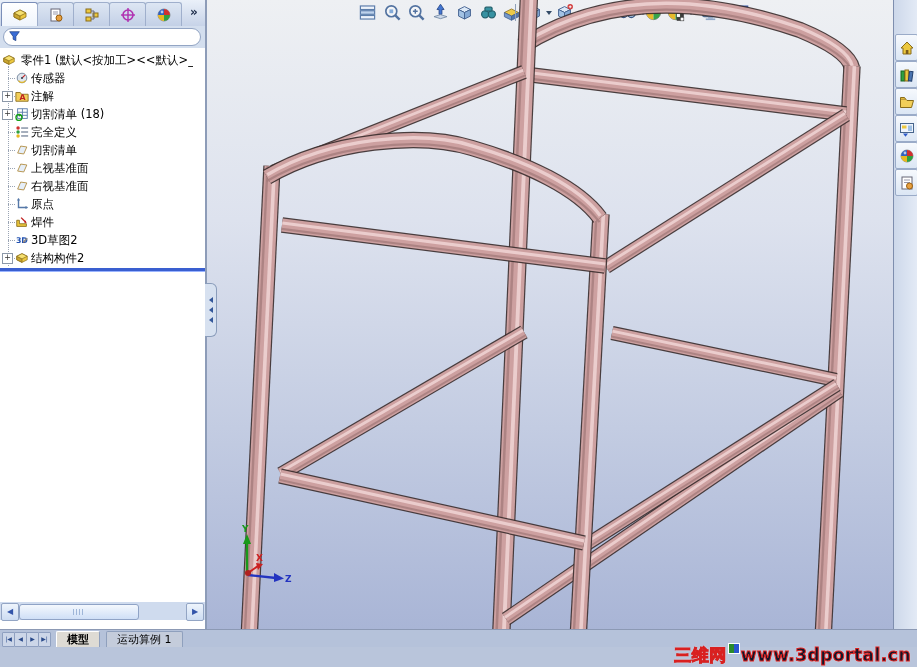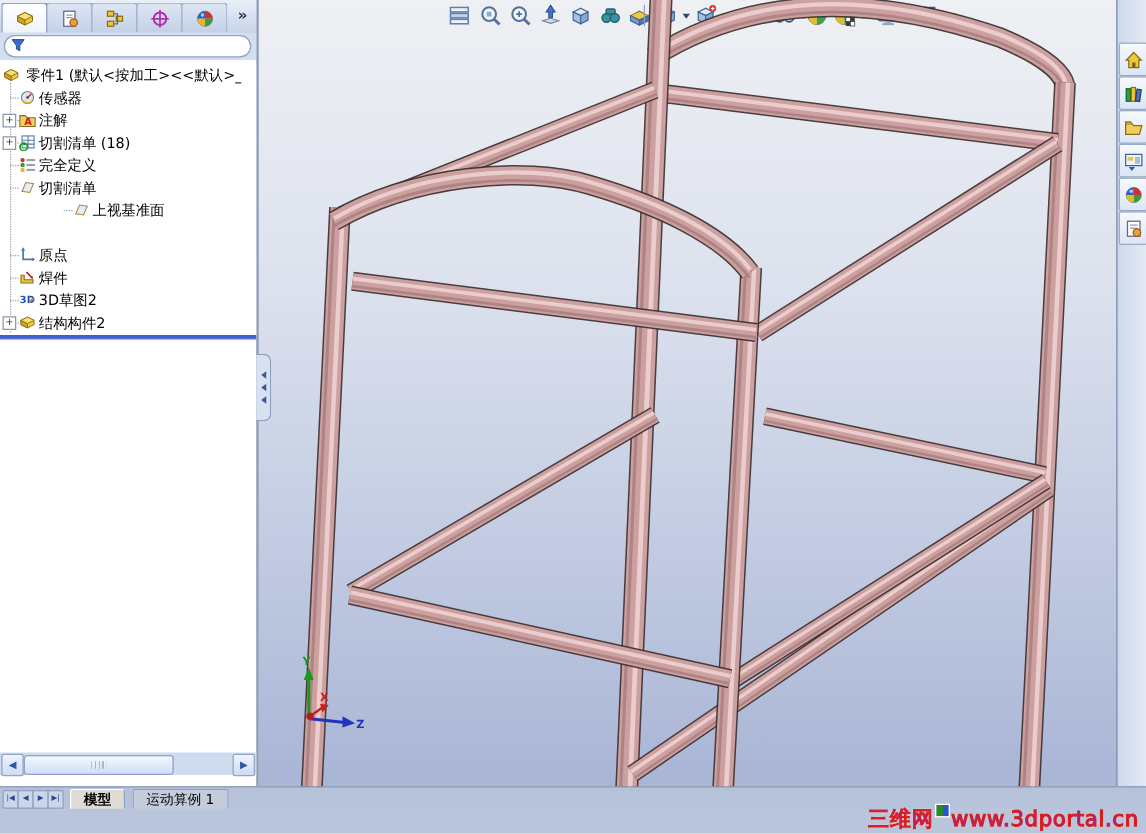--- a/index.html
+++ b/index.html
@@ -84,21 +84,21 @@
   .sfield{position:absolute;top:3px;white-space:nowrap;}
   #grip{position:absolute;right:2px;bottom:2px;width:12px;height:12px;
         background:
          radial-gradient(circle at 10px 2px,#8a867e 1px,transparent 1.4px),
          radial-gradient(circle at 10px 6px,#8a867e 1px,transparent 1.4px),
          radial-gradient(circle at 6px 6px,#8a867e 1px,transparent 1.4px),
          radial-gradient(circle at 10px 10px,#8a867e 1px,transparent 1.4px),
          radial-gradient(circle at 6px 10px,#8a867e 1px,transparent 1.4px),
          radial-gradient(circle at 2px 10px,#8a867e 1px,transparent 1.4px);}
   #watermark{position:absolute;right:6px;bottom:0px;z-index:40;pointer-events:none;
-             font-size:17px;font-weight:normal;letter-spacing:0.5px;color:#6d28d9;
+             font-size:17px;font-weight:bold;letter-spacing:0.5px;color:#0f172a;
              -webkit-text-stroke:1px #d92020;
              text-shadow:0 0 1px #ffe0e0,0 0 2px #ffd0d0;white-space:nowrap;}
   #wmicon{display:inline-block;width:10px;height:9px;vertical-align:super;margin:0 1px;
           background:linear-gradient(90deg,#2a8a2a 50%,#2a55cc 50%);border:1px solid #fff;}
 </style>
 </head>
 <body>
 
 <div id="app">
 
@@ -413,26 +413,33 @@
             </svg></span>
           <span class="tlabel">完全定义</span>
         </div>
         <div class="trow " style="top: 91px;">
           <span class="stub"></span>
           <span class="tico"><svg viewBox="0 0 16 16" width="14" height="14">
               <polygon points="3,11.5 6.5,3.5 13.5,4.5 10,12.5" fill="rgba(180,205,235,0.35)" stroke="#b08a3e"></polygon>
             </svg></span>
           <span class="tlabel">切割清单</span>
         </div>
-        <div class="trow " style="top: 109px; margin-left: 43px;">
+        <div class="trow " style="top: 109px;">
           <span class="stub"></span>
           <span class="tico"><svg viewBox="0 0 16 16" width="14" height="14">
               <polygon points="3,11.5 6.5,3.5 13.5,4.5 10,12.5" fill="rgba(180,205,235,0.35)" stroke="#b08a3e"></polygon>
             </svg></span>
           <span class="tlabel">上视基准面</span>
+        </div>
+        <div class="trow " style="top: 127px;">
+          <span class="stub"></span>
+          <span class="tico"><svg viewBox="0 0 16 16" width="14" height="14">
+              <polygon points="3,11.5 6.5,3.5 13.5,4.5 10,12.5" fill="rgba(180,205,235,0.35)" stroke="#b08a3e"></polygon>
+            </svg></span>
+          <span class="tlabel">右视基准面</span>
         </div>
         <div class="trow " style="top: 145px;">
           <span class="stub"></span>
           <span class="tico"><svg viewBox="0 0 16 16" width="14" height="14">
               <path d="M4 2 L4 12 L14 12" fill="none" stroke="#5578a8" stroke-width="1.6"></path>
               <polygon points="2.2,4 5.8,4 4,1" fill="#5578a8"></polygon>
               <polygon points="12,10.2 12,13.8 15,12" fill="#5578a8"></polygon>
             </svg></span>
           <span class="tlabel">原点</span>
         </div>

